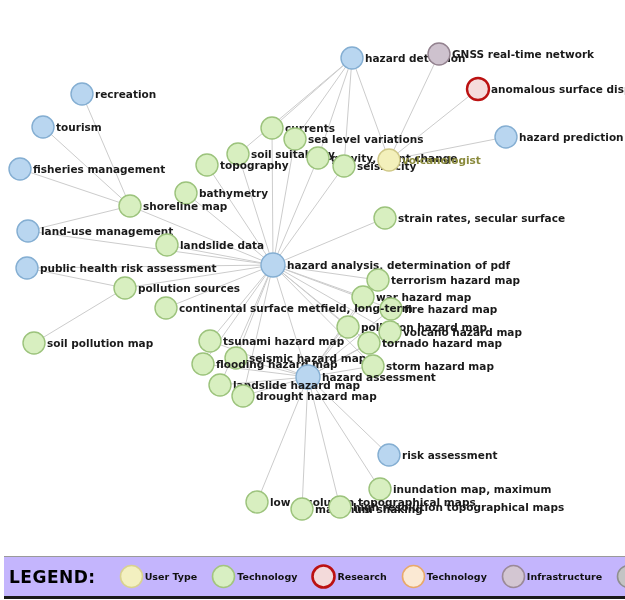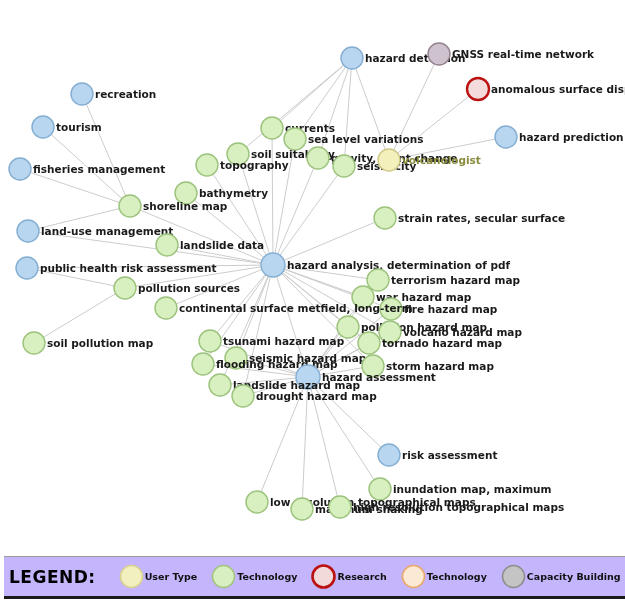--- a/index.html
+++ b/index.html
@@ -189,19 +189,25 @@
           <span class="legend-label">Research</span>
         </div>
         <div class="legend-item">
           <svg width="27" height="27">
             <circle cx="13.5" cy="13.5" r="11" fill="#fbe9d3" stroke="#e8a96a" stroke-width="1.6"></circle>
           </svg>
           <span class="legend-label">Technology</span>
         </div>
         <div class="legend-item">
           <svg width="27" height="27">
+            <circle cx="13.5" cy="13.5" r="11" fill="#d3c6d2" stroke="#9b8a98" stroke-width="1.6"></circle>
+          </svg>
+          <span class="legend-label">Infrastructure</span>
+        </div>
+        <div class="legend-item">
+          <svg width="27" height="27">
             <circle cx="13.5" cy="13.5" r="11" fill="#c4c4c4" stroke="#8f8f8f" stroke-width="1.6"></circle>
           </svg>
           <span class="legend-label">Capacity Building</span>
         </div>
       </div>
   </div>
 </div>
 
 </body></html>

